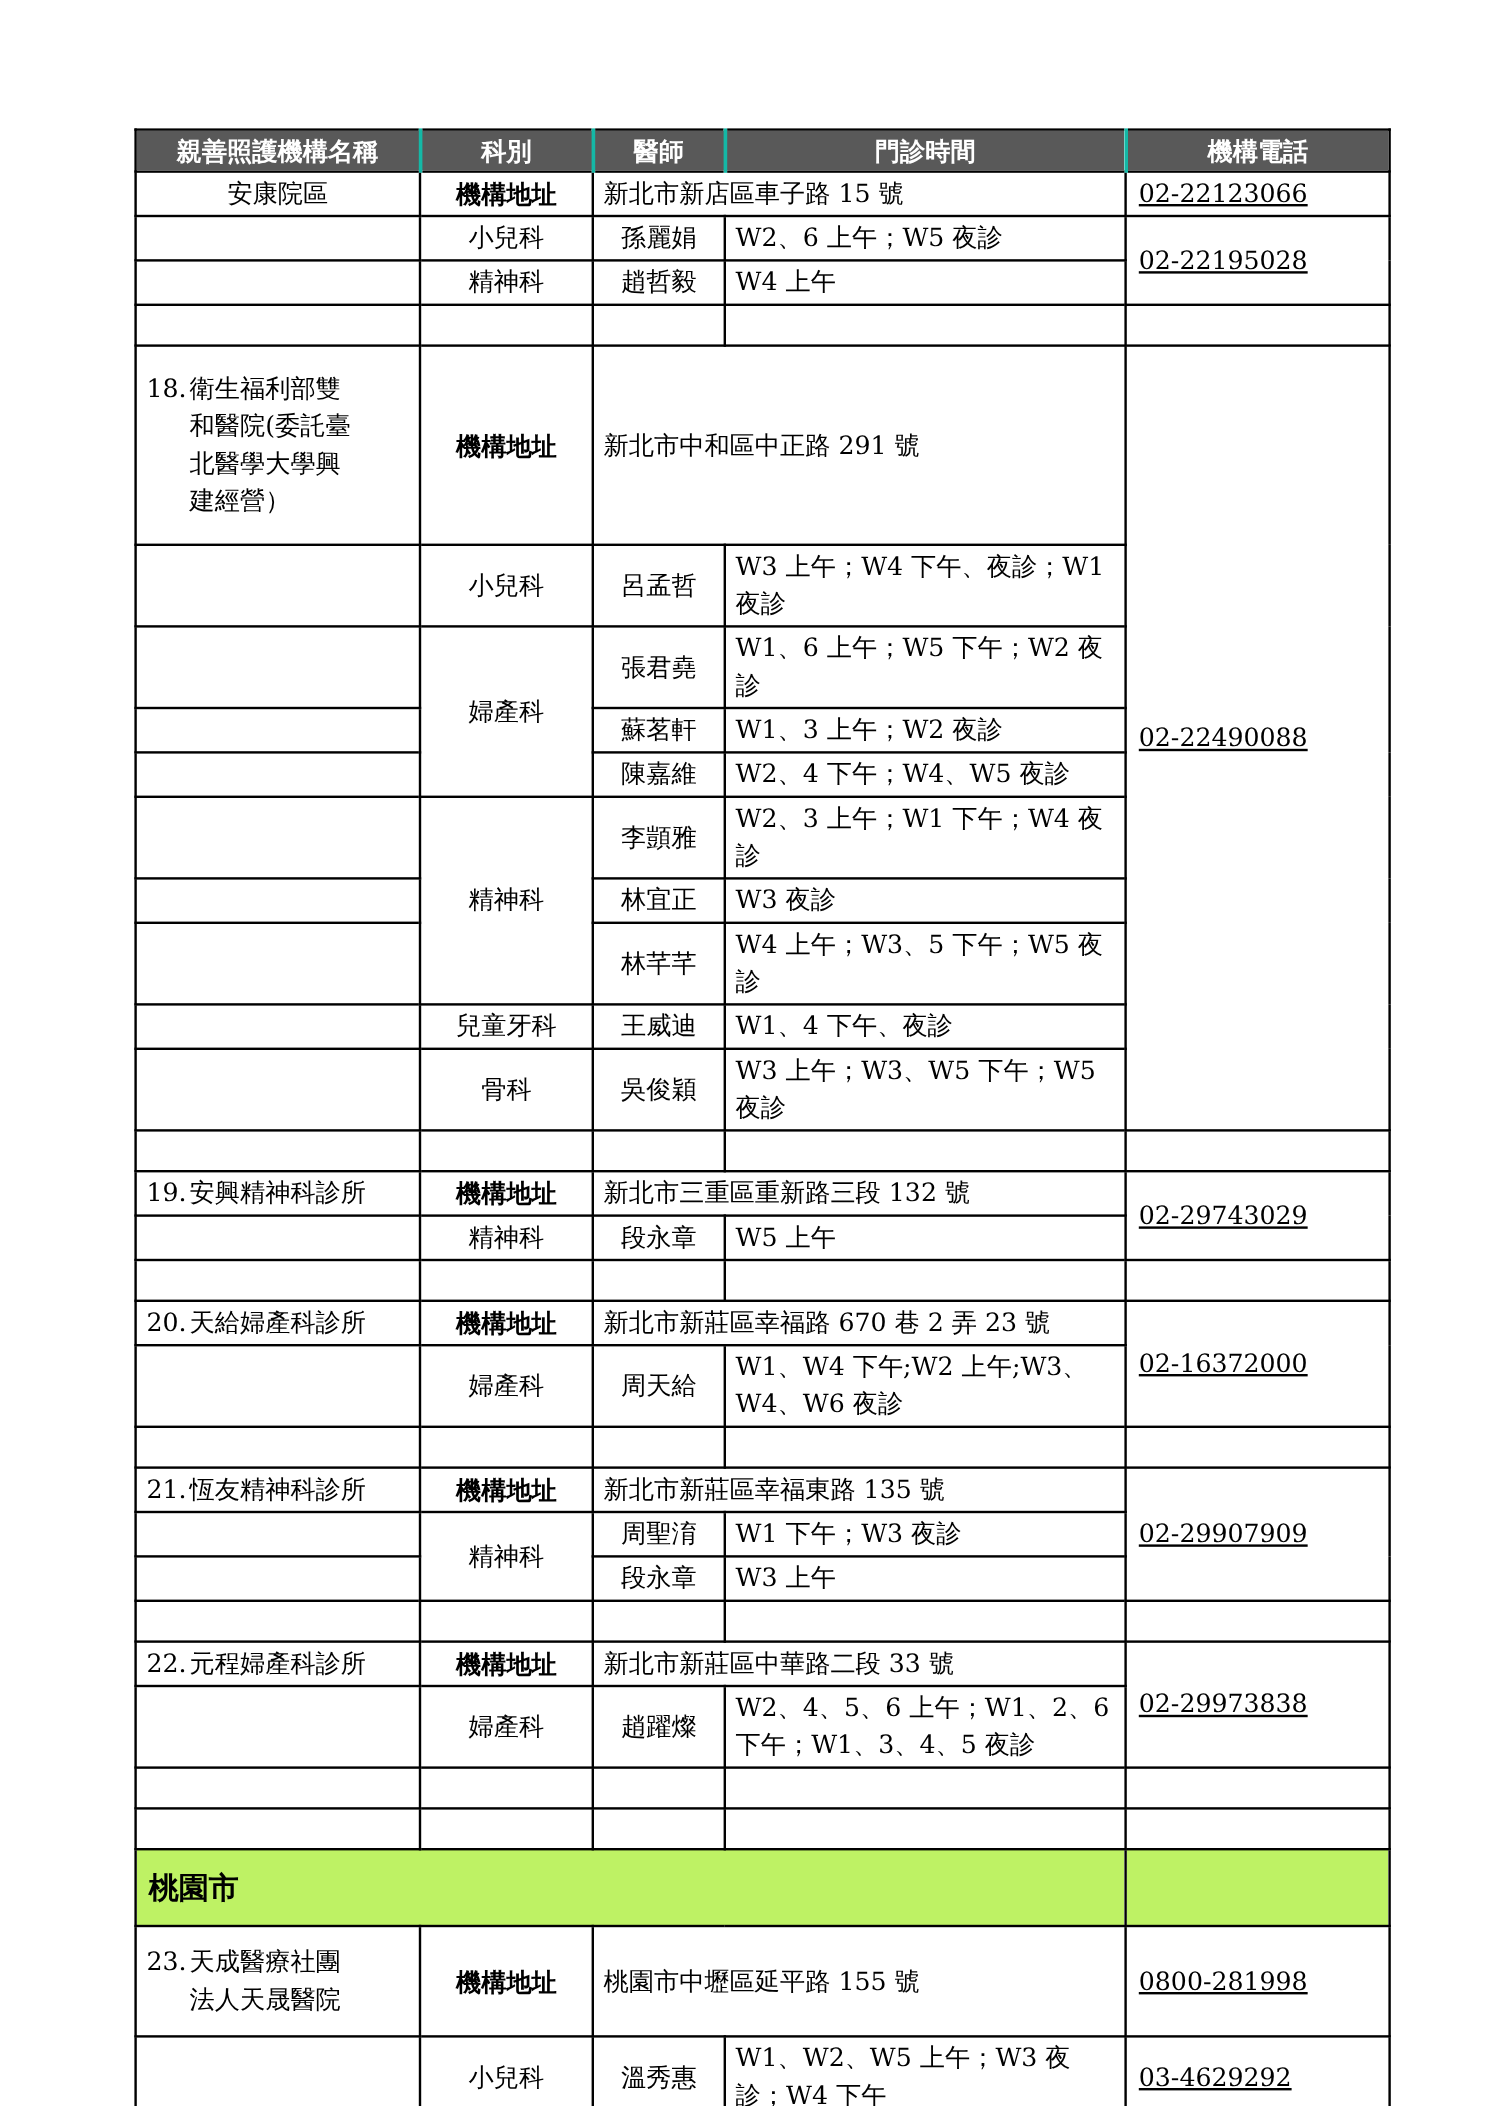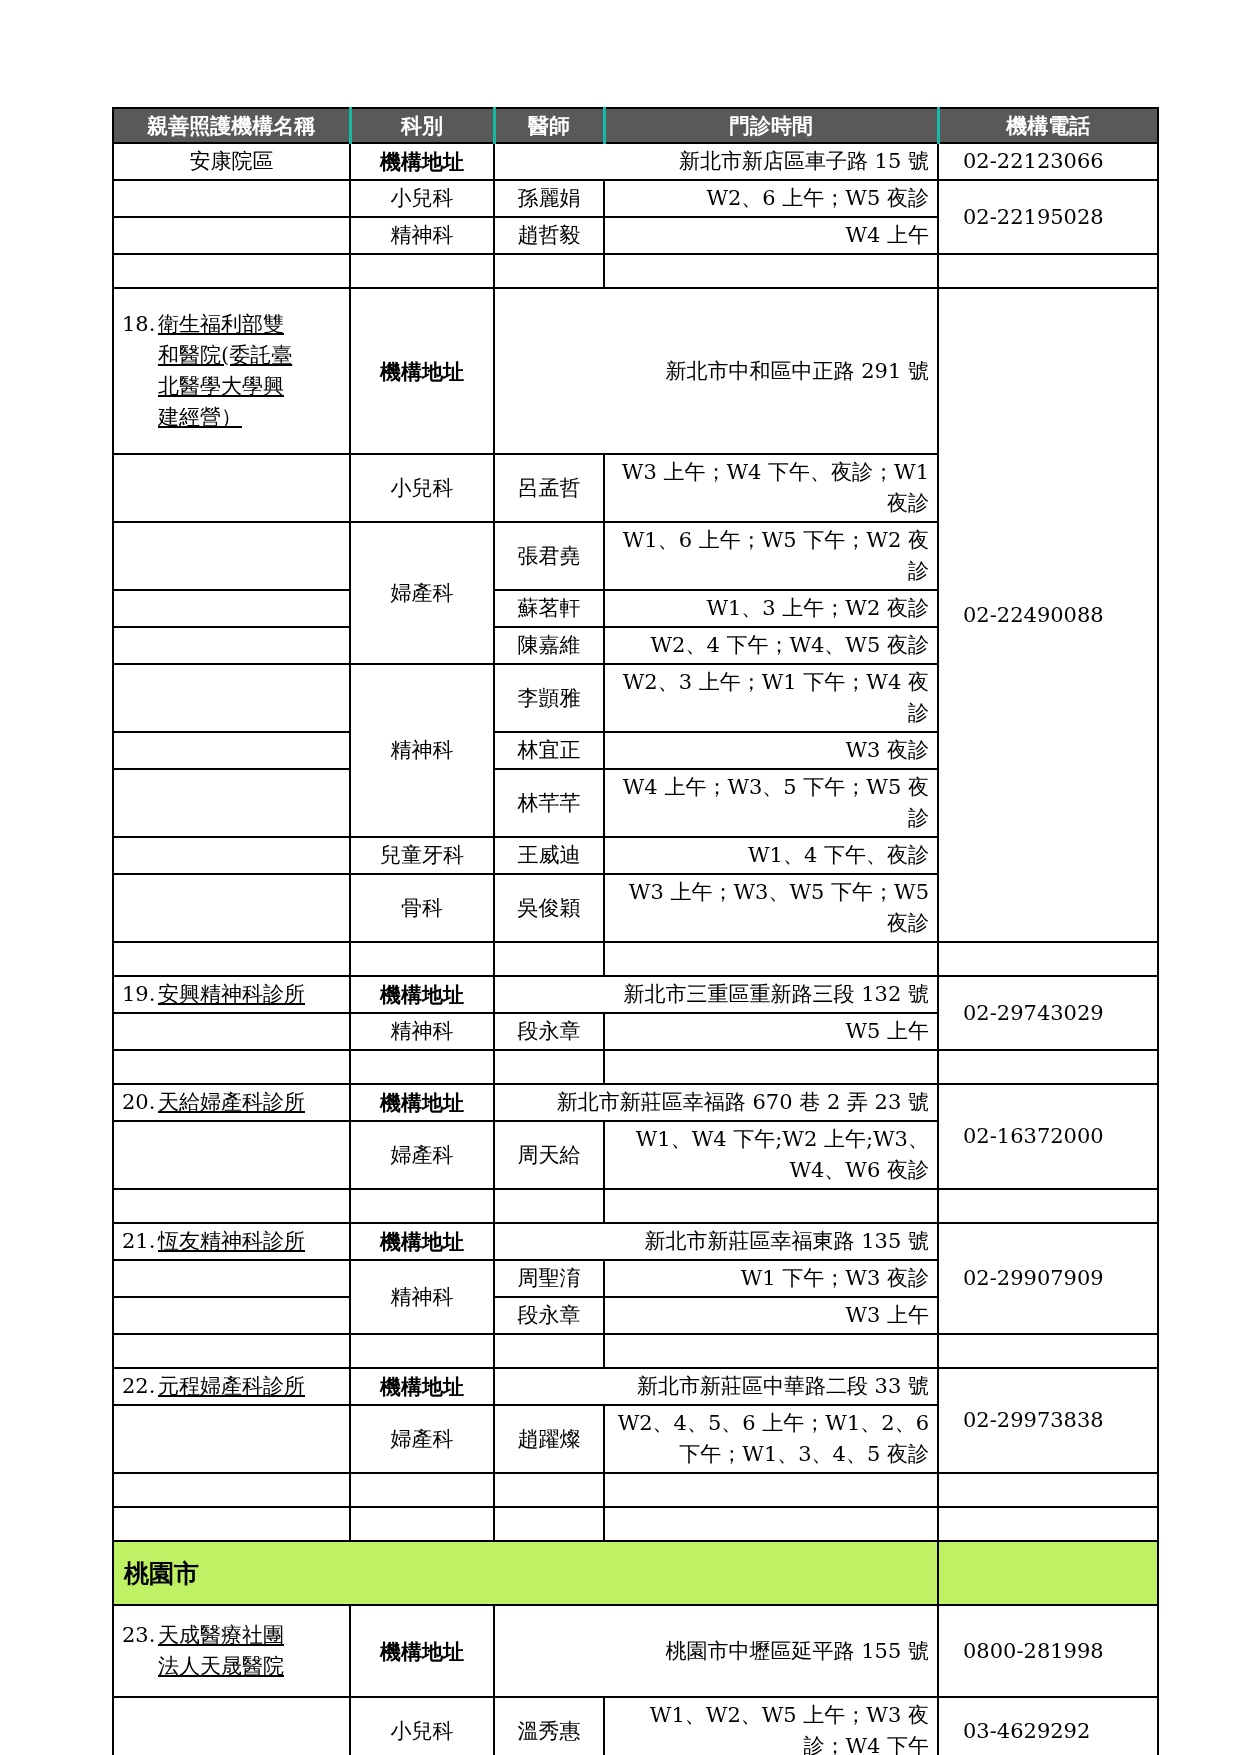--- a/index.html
+++ b/index.html
@@ -17,33 +17,33 @@
     padding:2px 8px;vertical-align:middle;overflow:hidden;
   }
   th{
     background:#595959;color:#ffffff;font-weight:bold;
     height:29px;text-align:center;padding:1px 8px;
   }
   th.hl{text-align:center;}
   th:not(:first-child){border-left:3px solid #14b8a6;}
   td{height:28px;}
   .c{text-align:center;}
-  .l{text-align:right;}
+  .l{text-align:left;}
   .b{font-weight:bold;margin-top:12px;}
-  .phone{text-align:left;padding-left:24px;}
+  .phone{text-align:left;padding-left:10px;text-decoration:underline;}
   tr.blank td{height:28px;}
   tr.t18 td{height:160px;}
   tr.t23 td{height:86px;}
   tr.sec td{background:#bef264;height:58px;}
   td.section-label{
     font-weight:bold;font-size:25px;text-align:left;padding-left:10px;background:#d9d9d9;
   }
   .inst{display:flex;align-items:flex-start;}
   .no{flex:0 0 36px;}
-  .nmx{flex:1;white-space:pre-line;text-decoration:underline;}
+  .nmx{flex:1;white-space:pre-line;}
 </style>
 </head>
 <body>
 
 <table>
   <colgroup>
     <col class="c1">
       <col class="c2">
       <col class="c3">
       <col class="c4">

